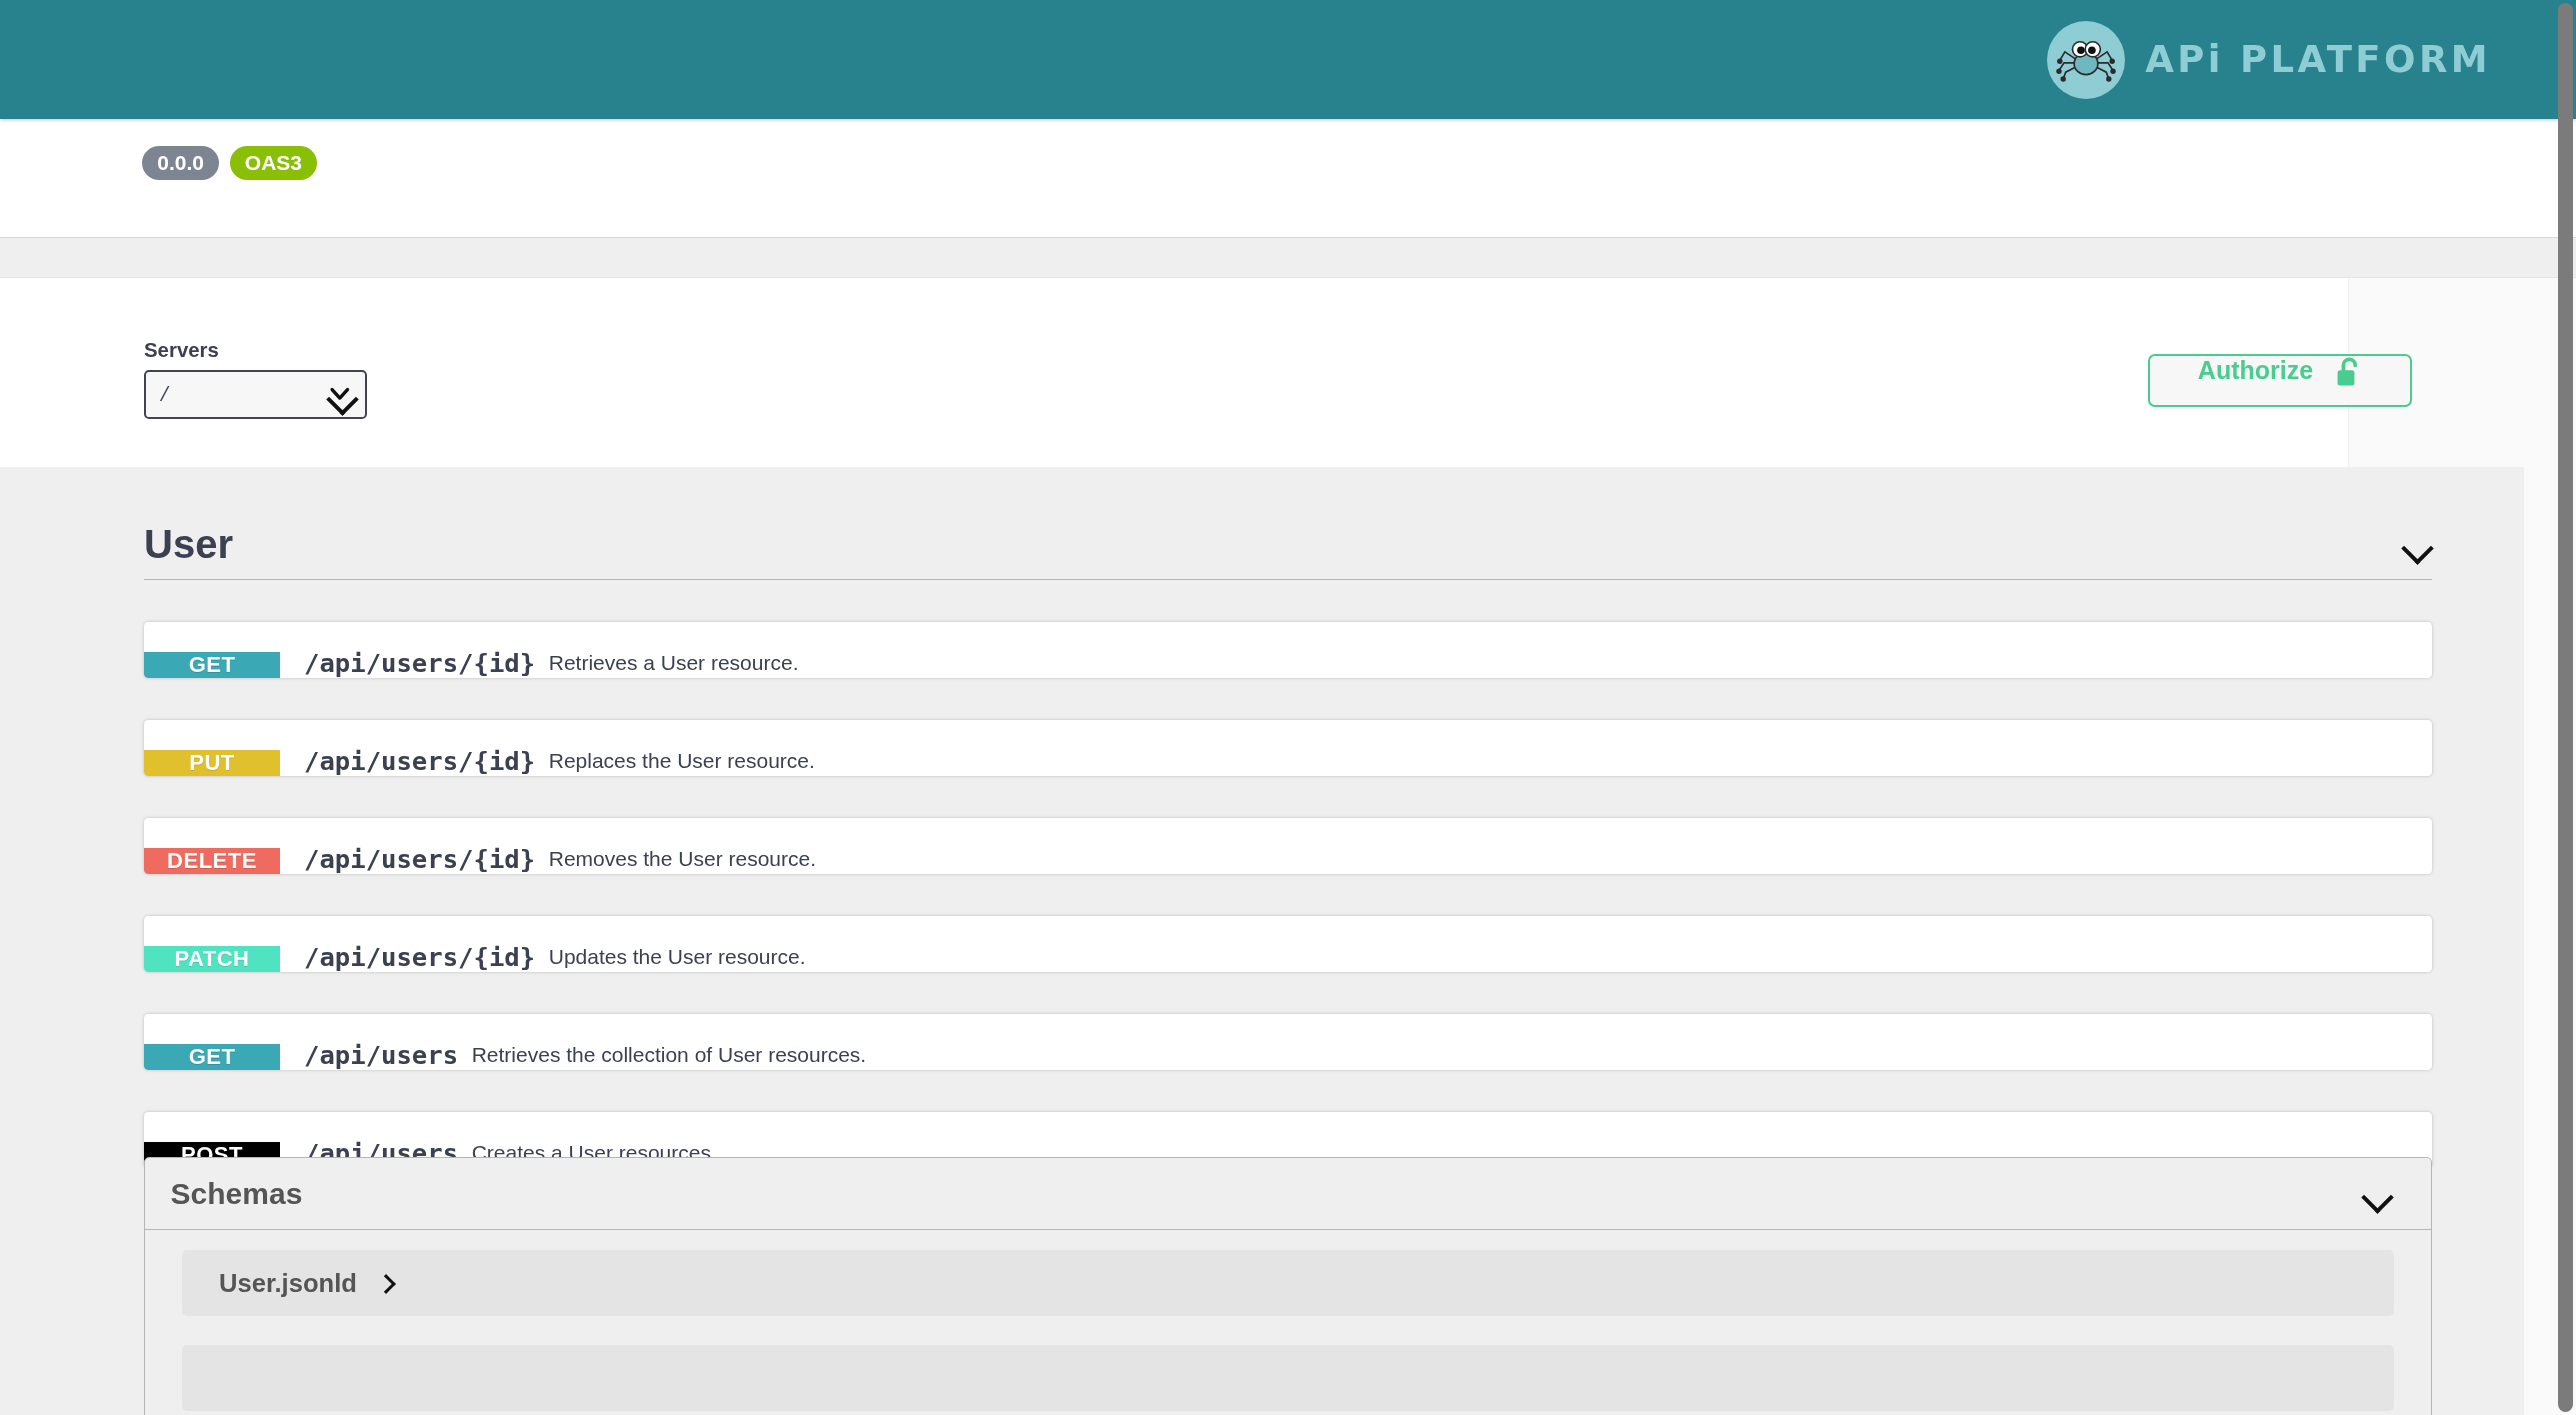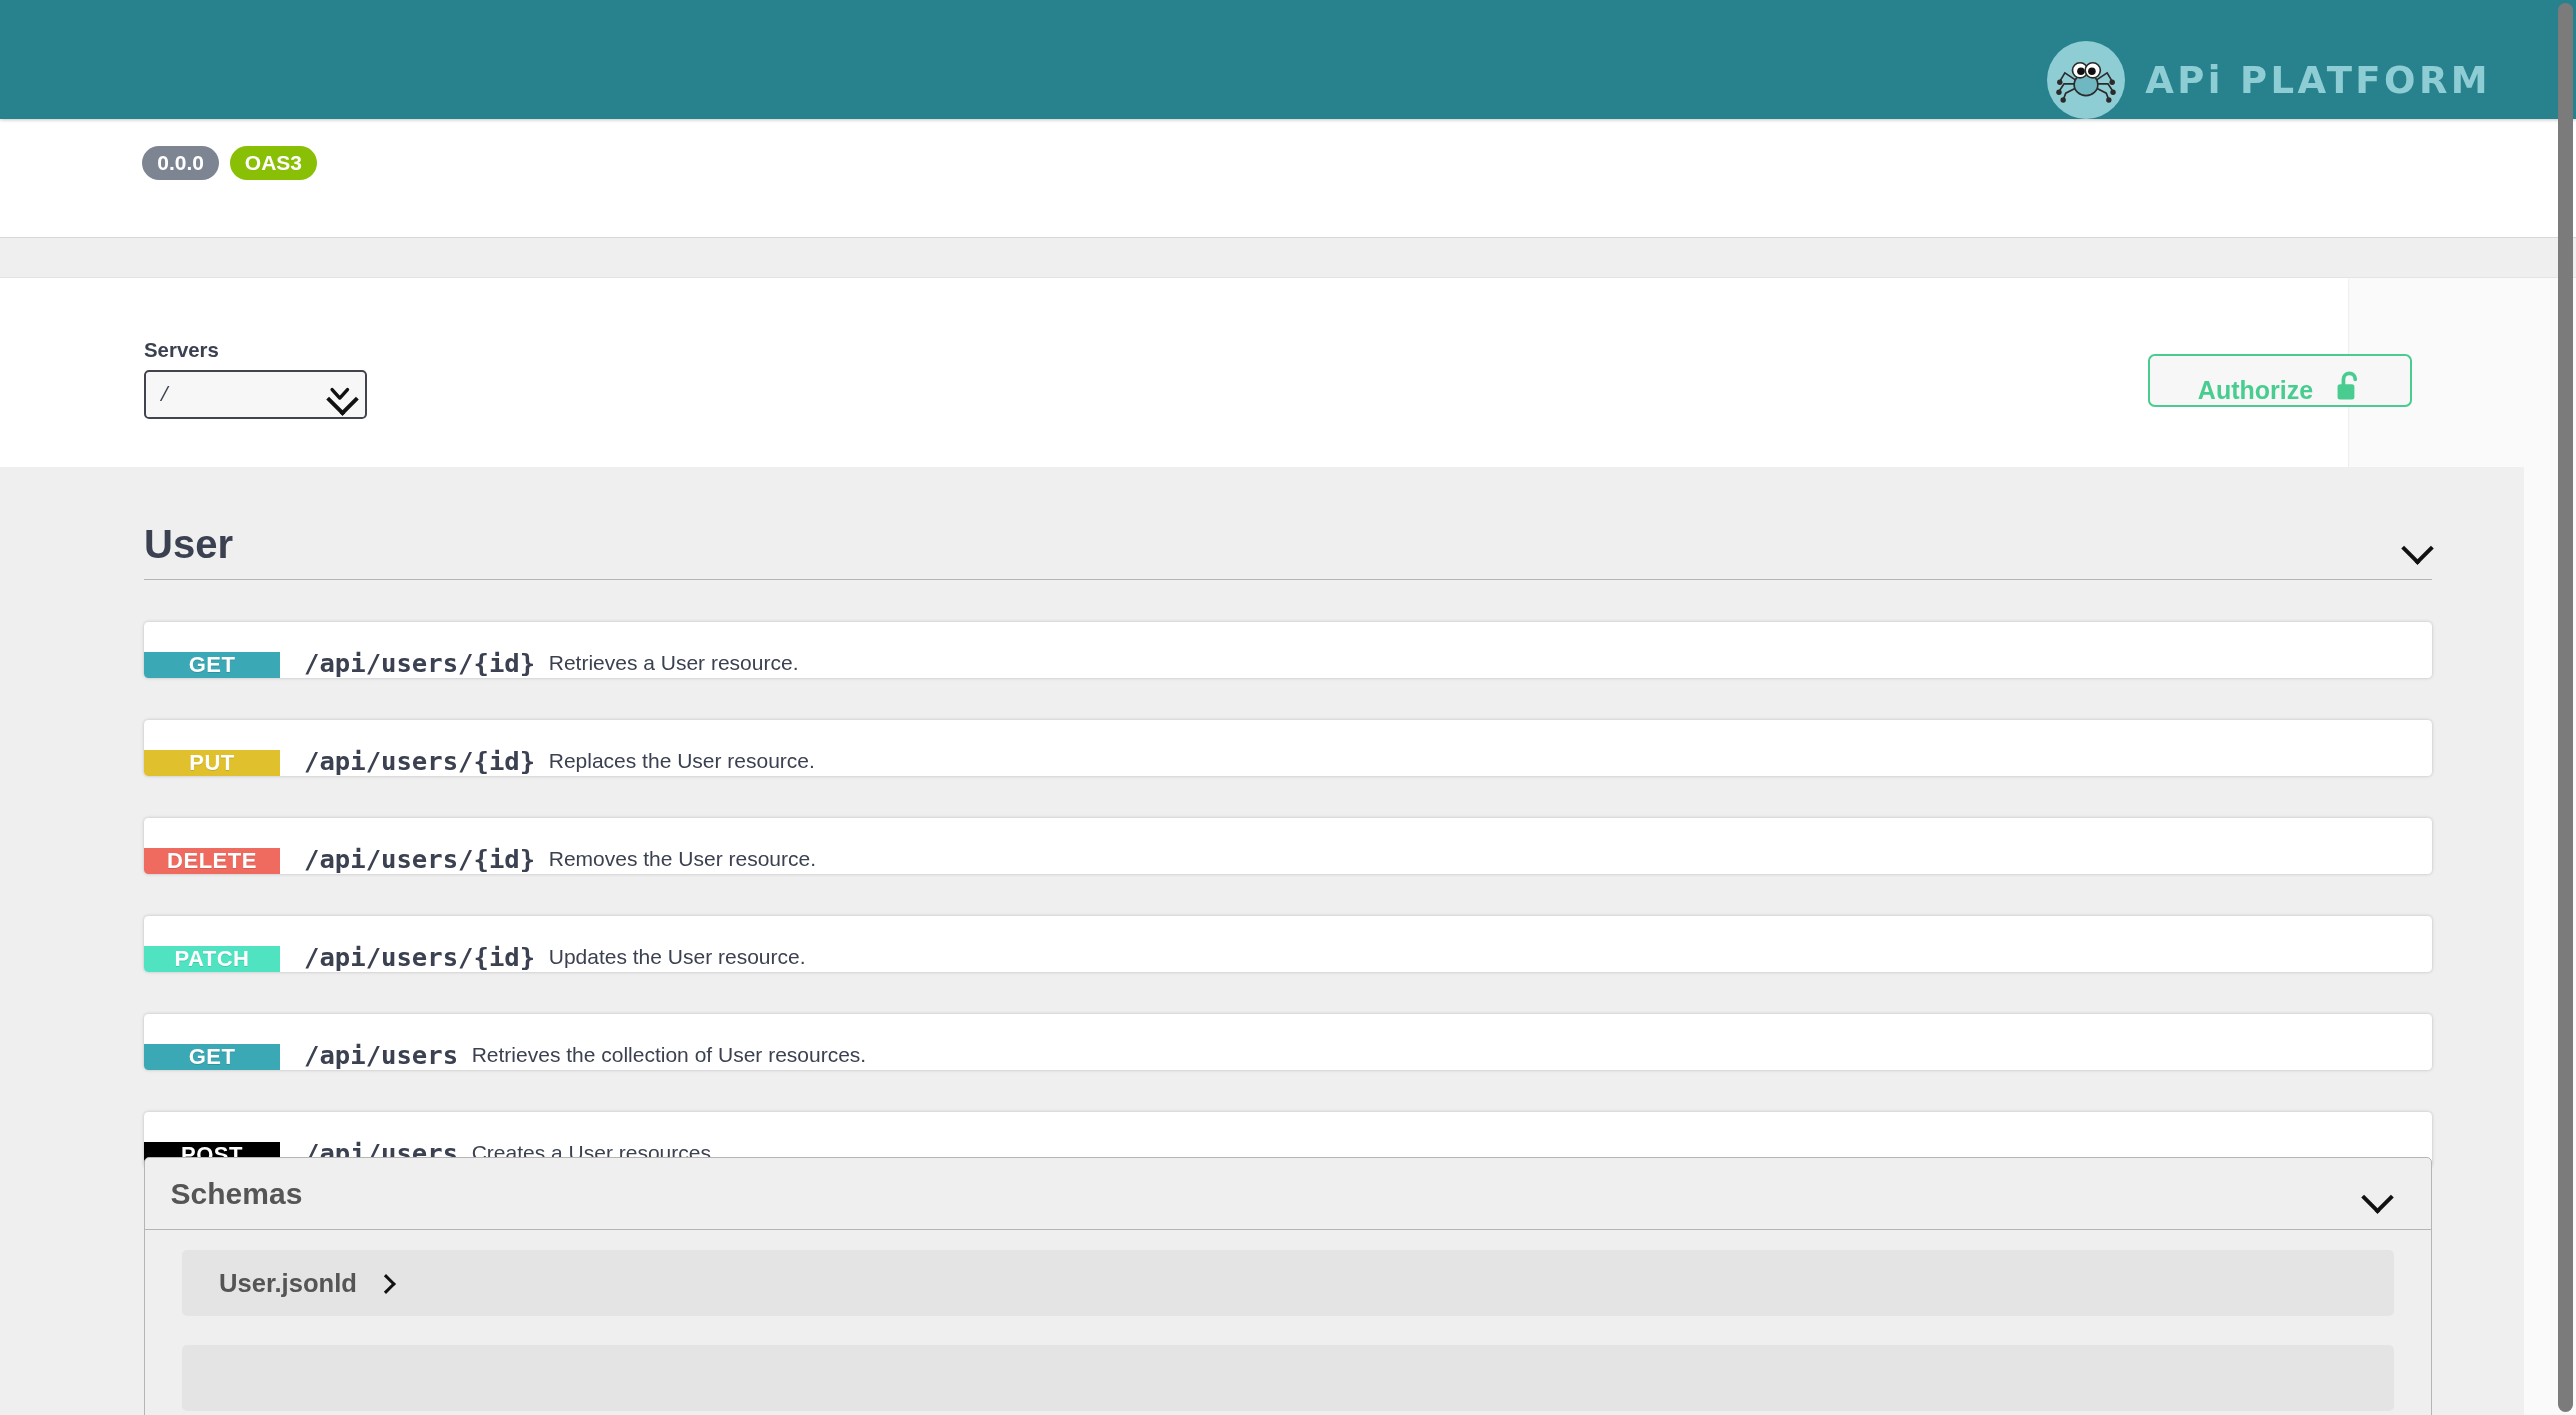--- a/index.html
+++ b/index.html
@@ -13,21 +13,21 @@
   }
 
   
   .topbar {
     position: absolute;
     top: 0; left: 0;
     width: 2576px;
     height: 119px;
     background: #27828d;
     display: flex;
-    align-items: flex-end;
+    align-items: center;
     justify-content: flex-end;
     box-shadow: 0 1.7px 3.4px 0 rgba(0,0,0,.22);
     z-index: 5;
     padding-left: 41px;
   }
   .brand {
     display: flex;
     align-items: center;
     gap: 20.4px;
     margin-right: 85px;
@@ -132,21 +132,21 @@
 
   .authorize-btn {
     position: absolute;
     top: 354px; left: 2148px;
     width: 264px;
     height: 53px;
     border: 2.6px solid #49cc90;
     border-radius: 6.8px;
     background: #f7f7f7;
     display: flex;
-    align-items: flex-end;
+    align-items: flex-start;
     justify-content: center;
     gap: 22px;
     cursor: pointer;
     z-index: 6;
   }
   .authorize-btn .lbl {
     font-size: 25px;
     font-weight: 700;
     color: #49cc90;
     font-family: "Liberation Sans", sans-serif;

